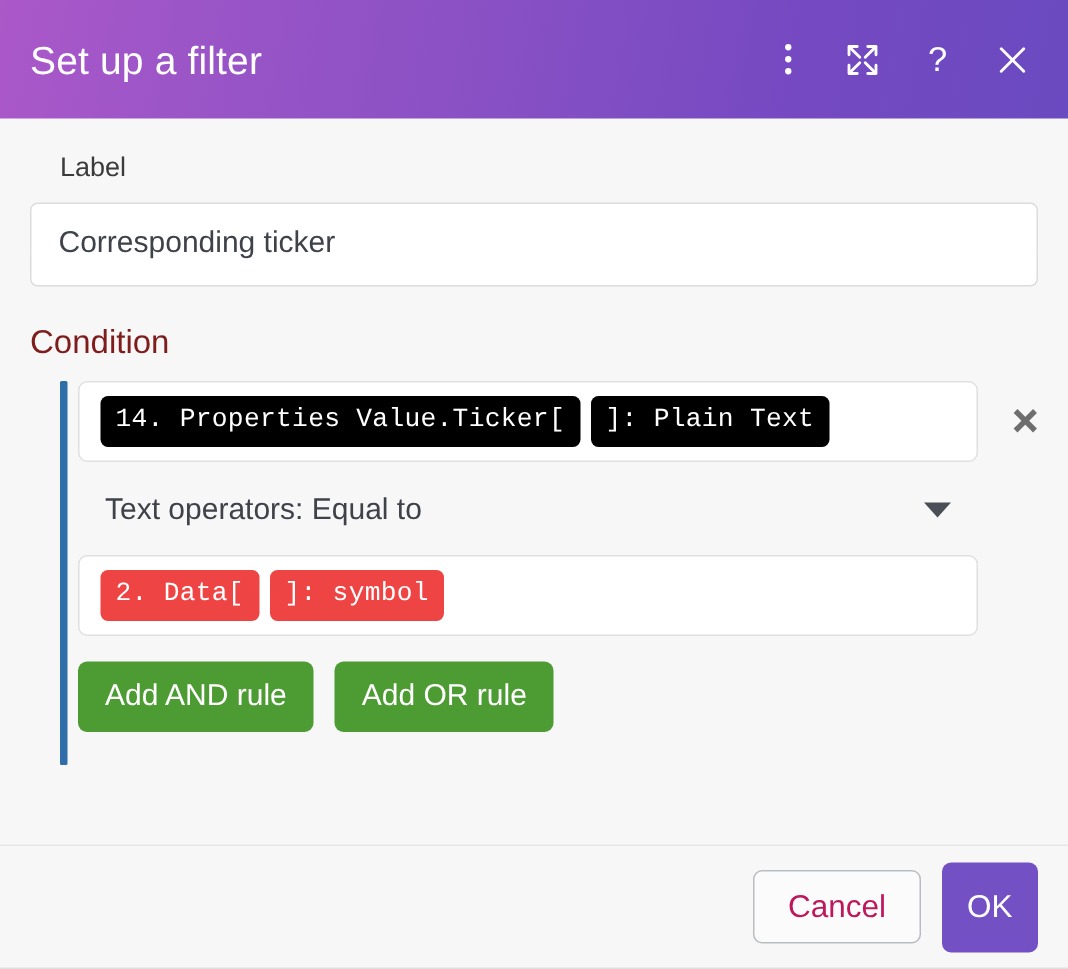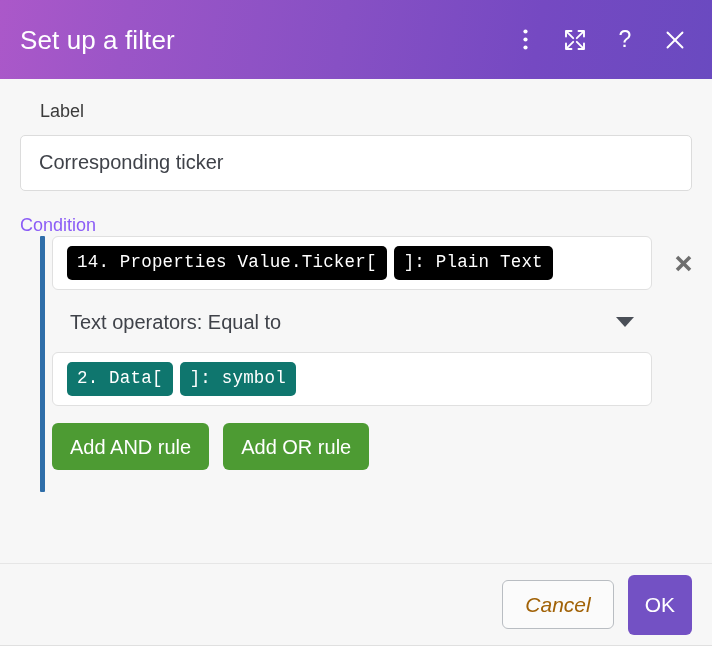--- a/index.html
+++ b/index.html
@@ -92,22 +92,23 @@
     font-size: 20px;
     color: #3f4249;
     outline: none;
     display: block;
   }
   .text-input::placeholder { color: #9aa0a6; }
 
   .section-gap { height: 24px; }
 
   .condition-label {
-    font-size: 18px;
-    color: #8b5cf6;
+    font-size: 22px;
+    color: #7f1d1d;
+    margin-bottom: 13px;
     line-height: 1.2;
   }
 
   
   .rule-group {
     position: relative;
     padding-left: 32px;
     padding-top: 0;
   }
 
@@ -144,21 +145,21 @@
     font-family: "Liberation Mono", monospace;
     font-size: 17.5px;
     line-height: 1;
     padding: 8px 10px 9px 10px;
     border-radius: 5px;
     white-space: nowrap;
     letter-spacing: 0.2px;
     cursor: default;
   }
   .chip.dark  { background: #000000; color: #ffffff; }
-  .chip.blue  { background: #0f766e; color: #ffffff; }
+  .chip.blue  { background: #ef4444; color: #ffffff; }
 
   .remove-btn {
     width: 30px;
     height: 30px;
     display: flex;
     align-items: center;
     justify-content: center;
     cursor: pointer;
     color: #6e6e6e;
     flex: 0 0 auto;
@@ -222,30 +223,29 @@
     background: #f7f7f7;
     display: flex;
     align-items: center;
     justify-content: flex-end;
     padding: 0 20px;
     gap: 14px;
   }
 
   .btn-cancel {
     background: #fbfbfb;
-    color: #a16207;
+    color: #be185d;
     border: 1px solid #b9bdc2;
     border-radius: 6px;
     height: 49px;
     padding: 0 22px;
     font-family: "Liberation Sans", sans-serif;
     font-size: 21px;
     line-height: 1;
     cursor: pointer;
-    font-style: italic;
   }
 
   .btn-ok {
     background: #7351c4;
     color: #ffffff;
     border: none;
     border-radius: 6px;
     height: 60px;
     min-width: 59px;
     padding: 0 17px;

